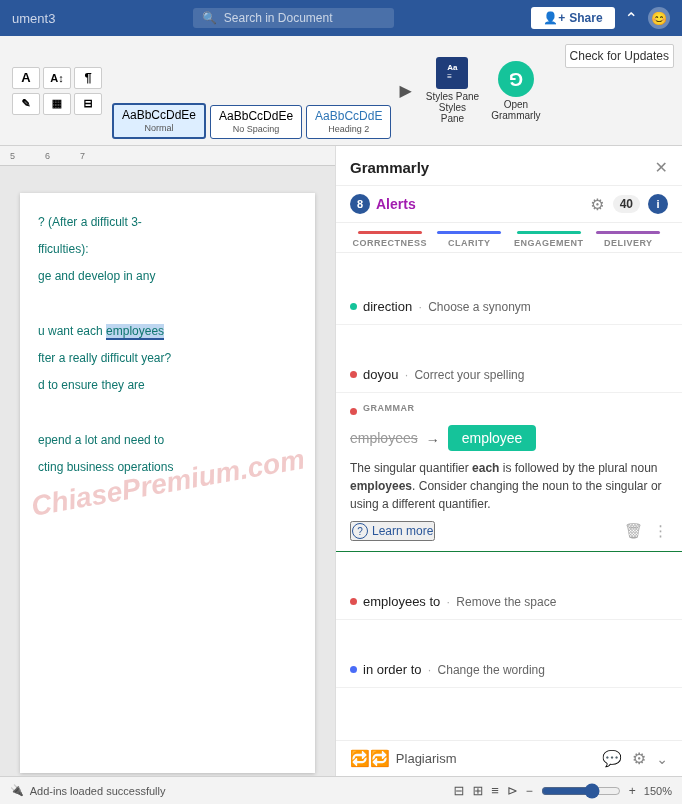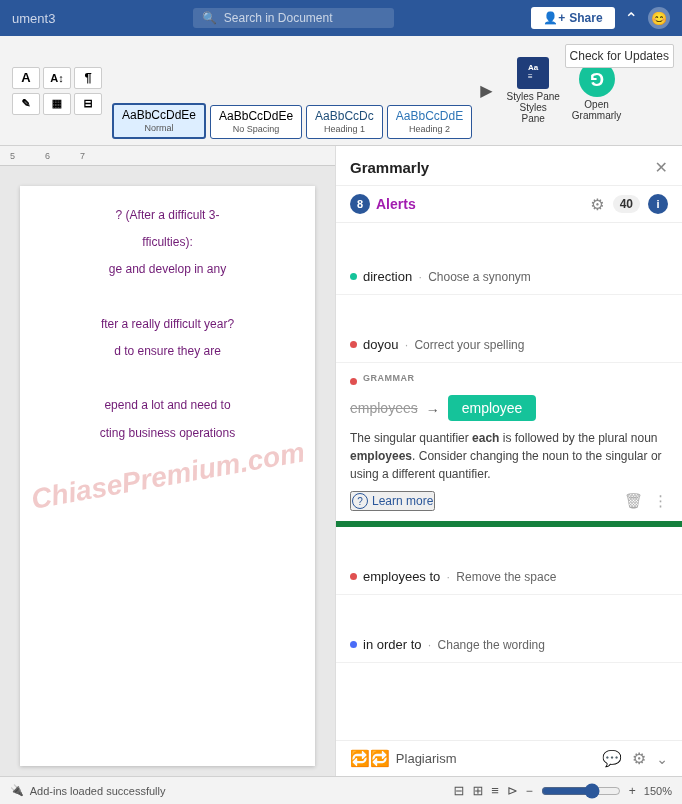--- a/index.html
+++ b/index.html
@@ -133,29 +133,28 @@
       height: 20px;
       display: flex;
       align-items: center;
       padding: 0 10px;
       font-size: 9px;
       color: #777;
       gap: 30px;
     }
     .doc-page {
       background: white;
-      margin: 20px auto;
+      margin: 27px auto;
       width: 295px;
       min-height: 580px;
       box-shadow: 0 1px 4px rgba(0,0,0,0.2);
       padding: 20px 18px;
       font-size: 12px;
       line-height: 1.6;
-      color: #701a75;
-      text-align: center;
+      color: #0f766e;
     }
     .doc-text { margin-bottom: 8px; }
     .highlight-word {
       background: #bdd6f0;
       border-bottom: 2px solid #2b579a;
     }
 
     
     .grammarly-panel {
       flex: 1;
@@ -246,21 +245,21 @@
     .alert-dot {
       width: 7px; height: 7px; border-radius: 50%; flex-shrink: 0;
     }
     .alert-keyword { font-size: 13px; font-weight: 500; color: #222; }
     .alert-separator { color: #aaa; font-size: 12px; }
     .alert-desc { font-size: 12px; color: #666; }
 
     
     .grammar-card {
       padding: 10px 14px;
-      border-bottom: 6px solid #15803d;
+      border-bottom: 1px solid #15803d;
     }
     .grammar-tag { font-size: 9px; color: #888; font-weight: 600; letter-spacing: 0.5px; text-transform: uppercase; margin-bottom: 6px; }
     .correction-row {
       display: flex; align-items: center; gap: 8px; margin-bottom: 8px; flex-wrap: wrap;
     }
     .strike { text-decoration: line-through; color: #999; font-size: 14px; }
     .arrow { color: #555; font-size: 14px; }
     .suggestion-btn {
       background: #15c39a; color: white; border: none; border-radius: 4px;
       padding: 5px 14px; font-size: 14px; font-weight: 500; cursor: pointer;
@@ -355,24 +354,20 @@
   <div class="ribbon-group">
     <div class="style-card active">
       <span class="style-card-text" style="font-size:12px;">AaBbCcDdEe</span>
       <span class="style-card-label">Normal</span>
     </div>
     <div class="style-card">
       <span class="style-card-text" style="font-size:12px;">AaBbCcDdEe</span>
       <span class="style-card-label">No Spacing</span>
     </div>
     <div class="style-card">
-      <span class="style-card-text" style="font-size:12px;color:#1f4e79;">AaBbCcDc</span>
-      <span class="style-card-label">Heading 1</span>
-    </div>
-    <div class="style-card">
       <span class="style-card-text" style="font-size:12px;color:#2e75b6;">AaBbCcDdE</span>
       <span class="style-card-label">Heading 2</span>
     </div>
     <span class="more-arrow">▶</span>
   </div>
 
   <div style="display:flex;flex-direction:column;align-items:center;margin-left:4px;">
     <div style="width:32px;height:32px;background:#1f3d7a;border-radius:3px;display:flex;align-items:center;justify-content:center;margin-bottom:2px;">
       <span style="color:white;font-size:8px;font-weight:bold;line-height:1.1;">Aa<br>≡</span>
     </div>
@@ -398,20 +393,21 @@
       <span>5</span>
       <span>6</span>
       <span>7</span>
     </div>
     <div style="position:relative;">
       <div class="doc-page">
         <div class="doc-text">? (After a difficult 3-</div>
         <div class="doc-text">fficulties):</div>
         <div class="doc-text">ge and develop in any</div>
         <div class="doc-text">&nbsp;</div>
+        <div class="doc-text">u want each <span class="highlight-word">employees</span></div>
         <div class="doc-text">fter a really difficult year?</div>
         <div class="doc-text">d to ensure they are</div>
         <div class="doc-text">&nbsp;</div>
         <div class="doc-text">epend a lot and need to</div>
         <div class="doc-text">cting business operations</div>
       </div>
       <div class="watermark">ChiasePremium.com</div>
     </div>
   </div>
 
@@ -424,20 +420,38 @@
     <div class="panel-alerts">
       <div class="alert-badge">8</div>
       <span class="alerts-label">Alerts</span>
       <div class="panel-icons">
         <span style="font-size:16px;color:#888;cursor:pointer;">⚙</span>
         <span class="score-badge">40</span>
         <div class="info-icon">i</div>
       </div>
     </div>
 
+    <div class="category-bar">
+      <div class="category-item">
+        <div class="cat-line" style="background:#e05050;"></div>
+        <span>CORRECTNESS</span>
+      </div>
+      <div class="category-item">
+        <div class="cat-line" style="background:#4a6cf7;"></div>
+        <span>CLARITY</span>
+      </div>
+      <div class="category-item">
+        <div class="cat-line" style="background:#15c39a;"></div>
+        <span>ENGAGEMENT</span>
+      </div>
+      <div class="category-item">
+        <div class="cat-line" style="background:#9b59b6;"></div>
+        <span>DELIVERY</span>
+      </div>
+    </div>
 
     <div class="alerts-list">
 
       <div class="alert-item">
         <div class="alert-row">
           <span class="alert-dot" style="background:#15c39a;"></span>
           <span class="alert-keyword">direction</span>
           <span class="alert-separator">·</span>
           <span class="alert-desc">Choose a synonym</span>
         </div>

